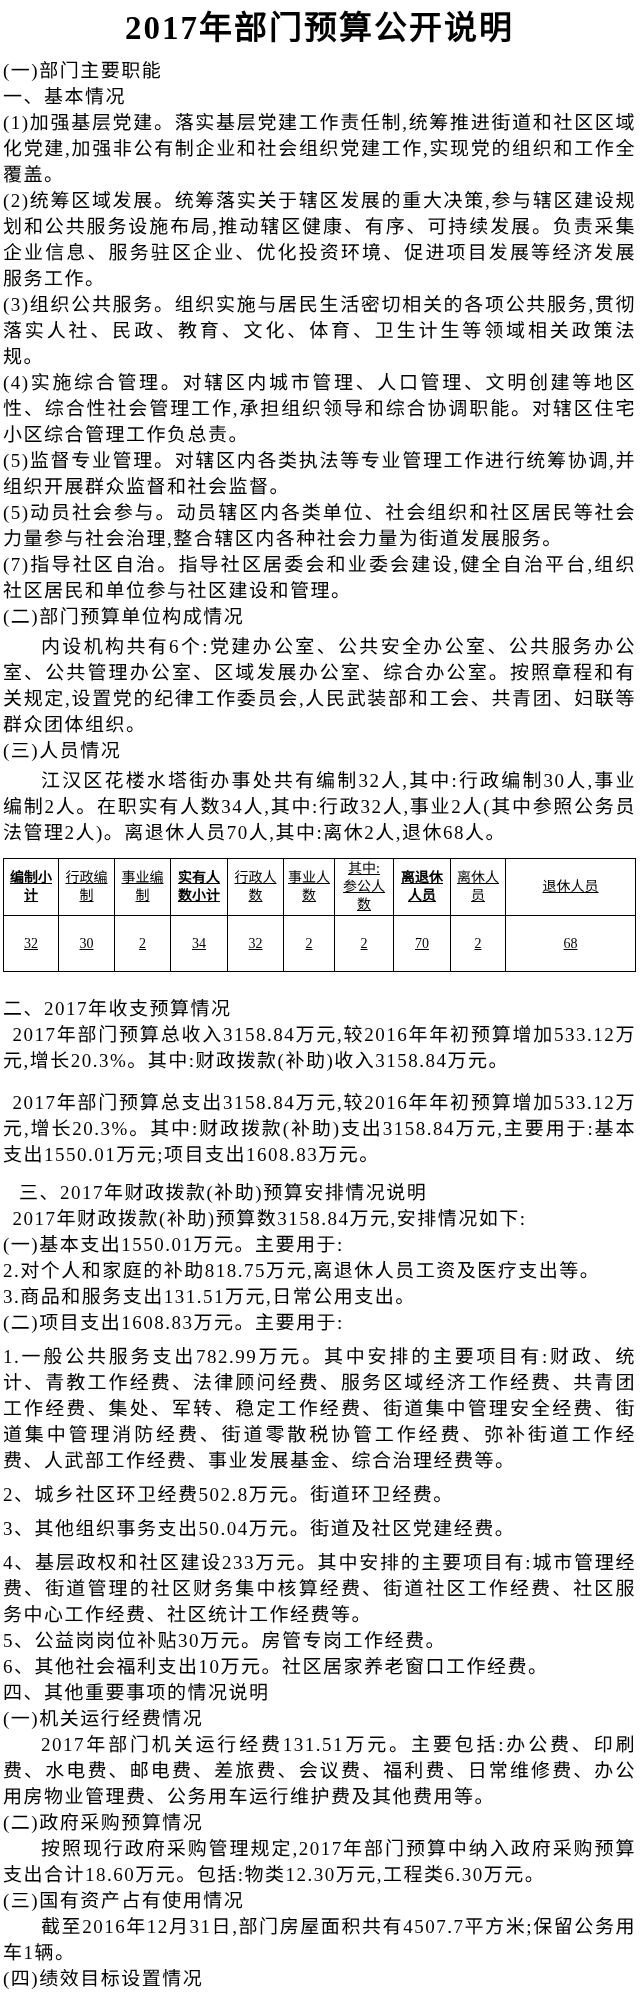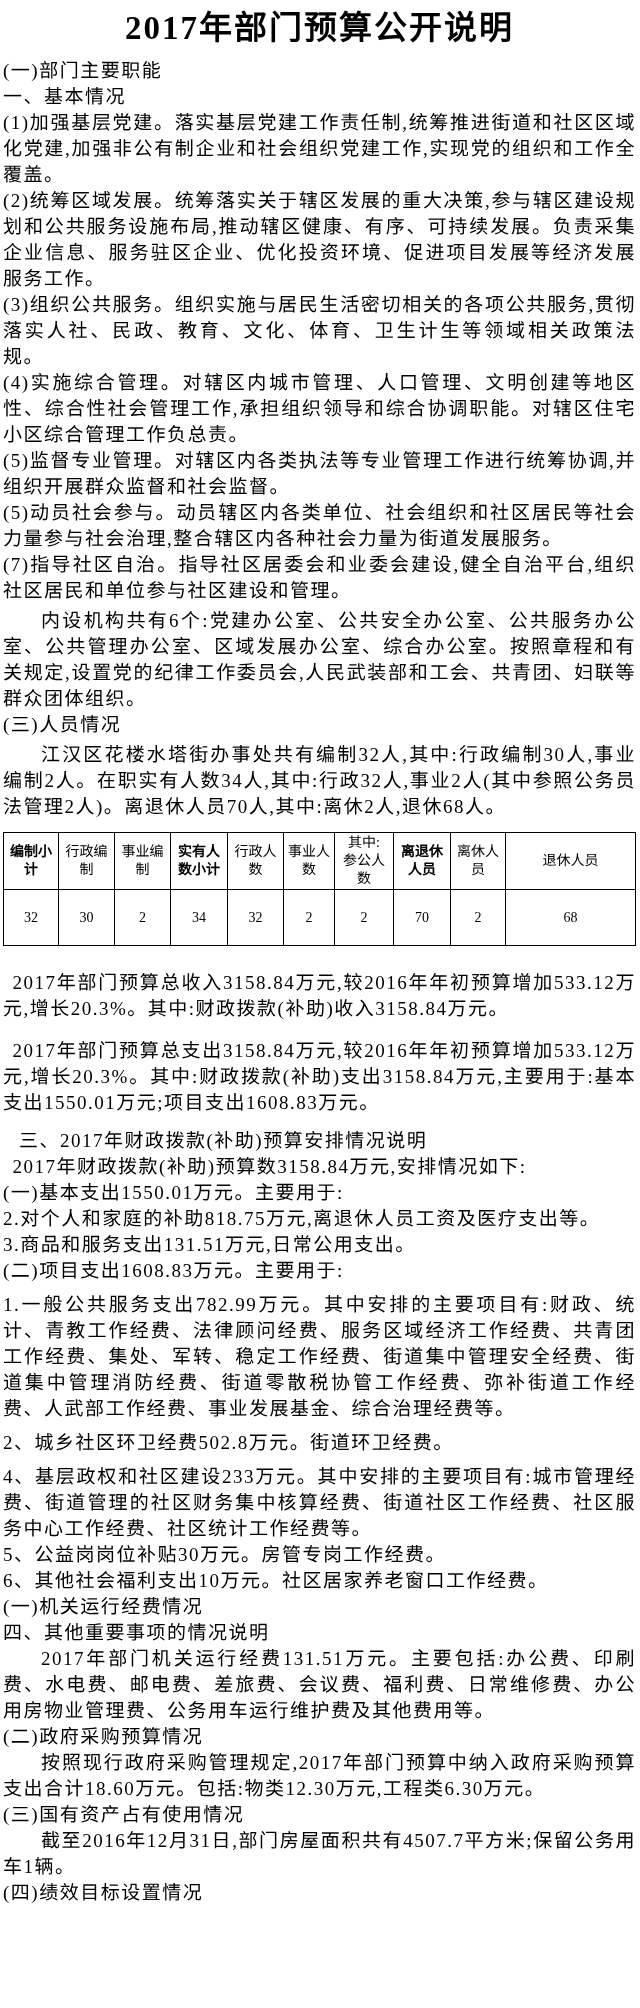--- a/index.html
+++ b/index.html
@@ -28,20 +28,21 @@
   .indh { text-indent: 0.5em; }   
   .mt4  { margin-top: 4px; }
   .mt8  { margin-top: 8px; }
   .mt10 { margin-top: 16px; }
   .mt12 { margin-top: 12px; margin-left: 16px; }
   table.staff {
     width: 100%;
     border-collapse: collapse;
     table-layout: fixed;
     margin: 12px 0 24px 0;
+    text-decoration: underline;
   }
   table.staff th, table.staff td {
     border: 1px solid #000000;
     text-align: center;
     vertical-align: middle;
     font-weight: normal;
     font-size: 14px;
     line-height: 18px;
     letter-spacing: 0;
     padding: 1px 2px;
@@ -61,20 +62,21 @@
 
   <p>(一)部门主要职能</p>
   <p>一、基本情况</p>
   <p>(1)加强基层党建。落实基层党建工作责任制,统筹推进街道和社区区域化党建,加强非公有制企业和社会组织党建工作,实现党的组织和工作全覆盖。</p>
   <p>(2)统筹区域发展。统筹落实关于辖区发展的重大决策,参与辖区建设规划和公共服务设施布局,推动辖区健康、有序、可持续发展。负责采集企业信息、服务驻区企业、优化投资环境、促进项目发展等经济发展服务工作。</p>
   <p>(3)组织公共服务。组织实施与居民生活密切相关的各项公共服务,贯彻落实人社、民政、教育、文化、体育、卫生计生等领域相关政策法规。</p>
   <p>(4)实施综合管理。对辖区内城市管理、人口管理、文明创建等地区性、综合性社会管理工作,承担组织领导和综合协调职能。对辖区住宅小区综合管理工作负总责。</p>
   <p>(5)监督专业管理。对辖区内各类执法等专业管理工作进行统筹协调,并组织开展群众监督和社会监督。</p>
   <p>(5)动员社会参与。动员辖区内各类单位、社会组织和社区居民等社会力量参与社会治理,整合辖区内各种社会力量为街道发展服务。</p>
   <p>(7)指导社区自治。指导社区居委会和业委会建设,健全自治平台,组织社区居民和单位参与社区建设和管理。</p>
+  <p>(二)部门预算单位构成情况</p>
   <p class="ind2 mt4">内设机构共有6个:党建办公室、公共安全办公室、公共服务办公室、公共管理办公室、区域发展办公室、综合办公室。按照章程和有关规定,设置党的纪律工作委员会,人民武装部和工会、共青团、妇联等群众团体组织。</p>
   <p>(三)人员情况</p>
   <p class="ind2 mt4">江汉区花楼水塔街办事处共有编制32人,其中:行政编制30人,事业编制2人。在职实有人数34人,其中:行政32人,事业2人(其中参照公务员法管理2人)。离退休人员70人,其中:离休2人,退休68人。</p>
 
   <table class="staff">
     <colgroup>
       <col style="width:55px">
         <col style="width:56px">
         <col style="width:56px">
       <col style="width:57px">
@@ -108,37 +110,39 @@
       <td>32</td>
       <td>2</td>
       <td>2</td>
       <td>70</td>
       <td>2</td>
       <td>68</td>
     </tr>
   </tbody>
     </table>
 
+  <p>二、2017年收支预算情况</p>
   <p class="indh">2017年部门预算总收入3158.84万元,较2016年年初预算增加533.12万元,增长20.3%。其中:财政拨款(补助)收入3158.84万元。</p>
   <p class="indh mt10">2017年部门预算总支出3158.84万元,较2016年年初预算增加533.12万元,增长20.3%。其中:财政拨款(补助)支出3158.84万元,主要用于:基本支出1550.01万元;项目支出1608.83万元。</p>
 
   <p class="mt12">三、2017年财政拨款(补助)预算安排情况说明</p>
   <p class="indh">2017年财政拨款(补助)预算数3158.84万元,安排情况如下:</p>
   <p>(一)基本支出1550.01万元。主要用于:</p>
   <p>2.对个人和家庭的补助818.75万元,离退休人员工资及医疗支出等。</p>
   <p>3.商品和服务支出131.51万元,日常公用支出。</p>
   <p>(二)项目支出1608.83万元。主要用于:</p>
   <p class="mt8">1.一般公共服务支出782.99万元。其中安排的主要项目有:财政、统计、青教工作经费、法律顾问经费、服务区域经济工作经费、共青团工作经费、集处、军转、稳定工作经费、街道集中管理安全经费、街道集中管理消防经费、街道零散税协管工作经费、弥补街道工作经费、人武部工作经费、事业发展基金、综合治理经费等。</p>
   <p class="mt8">2、城乡社区环卫经费502.8万元。街道环卫经费。</p>
+  <p class="mt8">3、其他组织事务支出50.04万元。街道及社区党建经费。</p>
   <p class="mt8">4、基层政权和社区建设233万元。其中安排的主要项目有:城市管理经费、街道管理的社区财务集中核算经费、街道社区工作经费、社区服务中心工作经费、社区统计工作经费等。</p>
   <p>5、公益岗岗位补贴30万元。房管专岗工作经费。</p>
   <p>6、其他社会福利支出10万元。社区居家养老窗口工作经费。</p>
 
+  <p>四、其他重要事项的情况说明</p>
   <p>(一)机关运行经费情况</p>
-  <p>四、其他重要事项的情况说明</p>
   <p class="ind2">2017年部门机关运行经费131.51万元。主要包括:办公费、印刷费、水电费、邮电费、差旅费、会议费、福利费、日常维修费、办公用房物业管理费、公务用车运行维护费及其他费用等。</p>
   <p>(二)政府采购预算情况</p>
   <p class="ind2">按照现行政府采购管理规定,2017年部门预算中纳入政府采购预算支出合计18.60万元。包括:物类12.30万元,工程类6.30万元。</p>
   <p>(三)国有资产占有使用情况</p>
   <p class="ind2">截至2016年12月31日,部门房屋面积共有4507.7平方米;保留公务用车1辆。</p>
   <p>(四)绩效目标设置情况</p>
 
 </div>
 
 </body></html>

